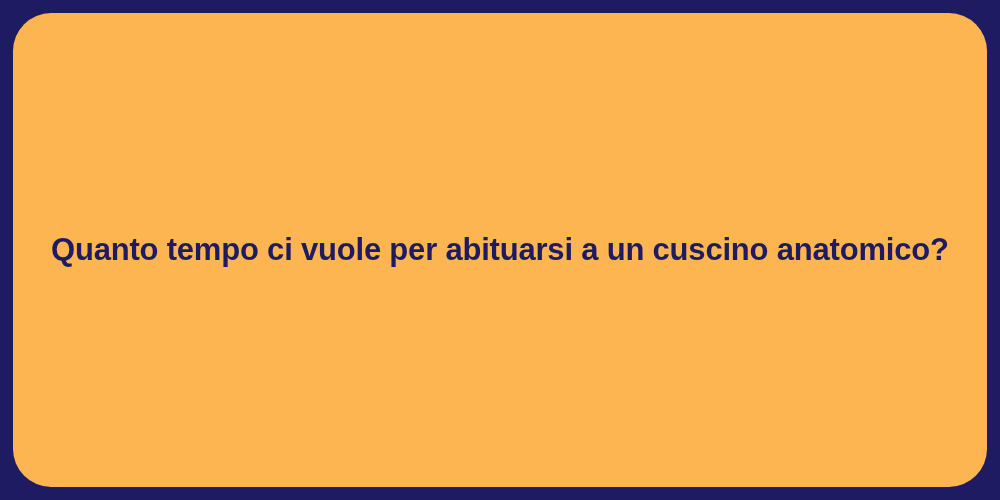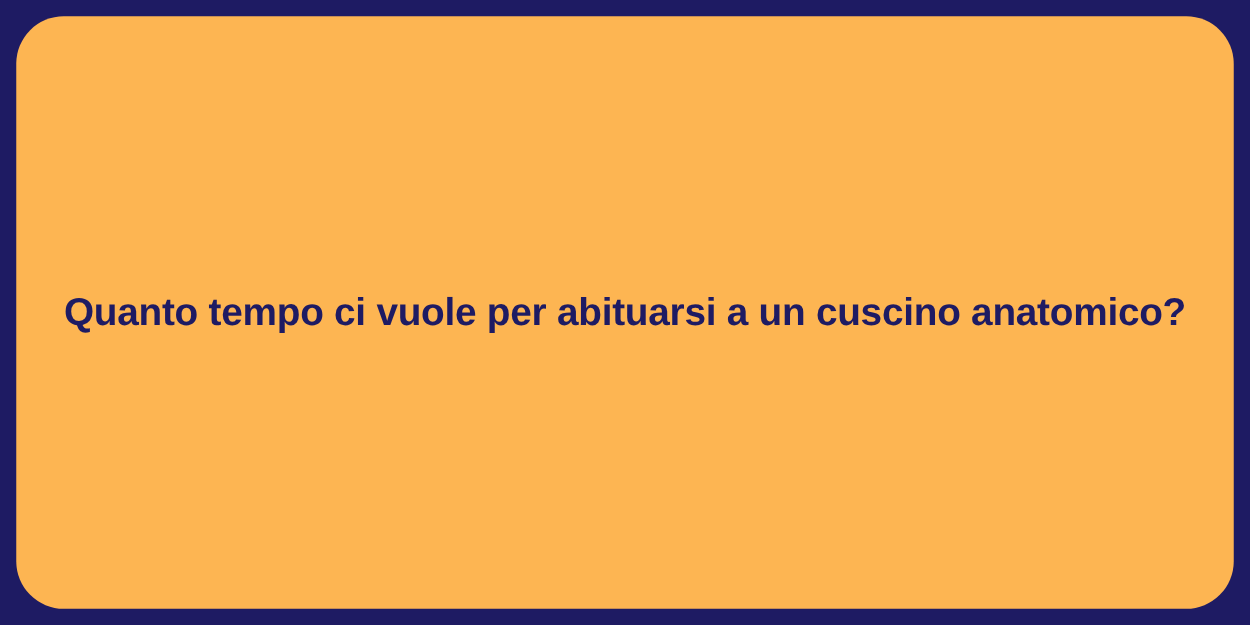--- a/index.html
+++ b/index.html
@@ -24,21 +24,21 @@
   }
 
   .panel {
     box-sizing: border-box;
     width: 100%;
     height: 100%;
     background: #fdb552;
     border-radius: 38px;
     display: flex;
     align-items: center;
-    justify-content: center;
+    justify-content: flex-start;
     padding: 0 38px;
   }
 
   .headline {
     margin: 0;
     color: #1e1b63;
     font-family: "Liberation Sans", sans-serif;
     font-size: 31px;
     font-weight: bold;
     letter-spacing: -0.2px;

